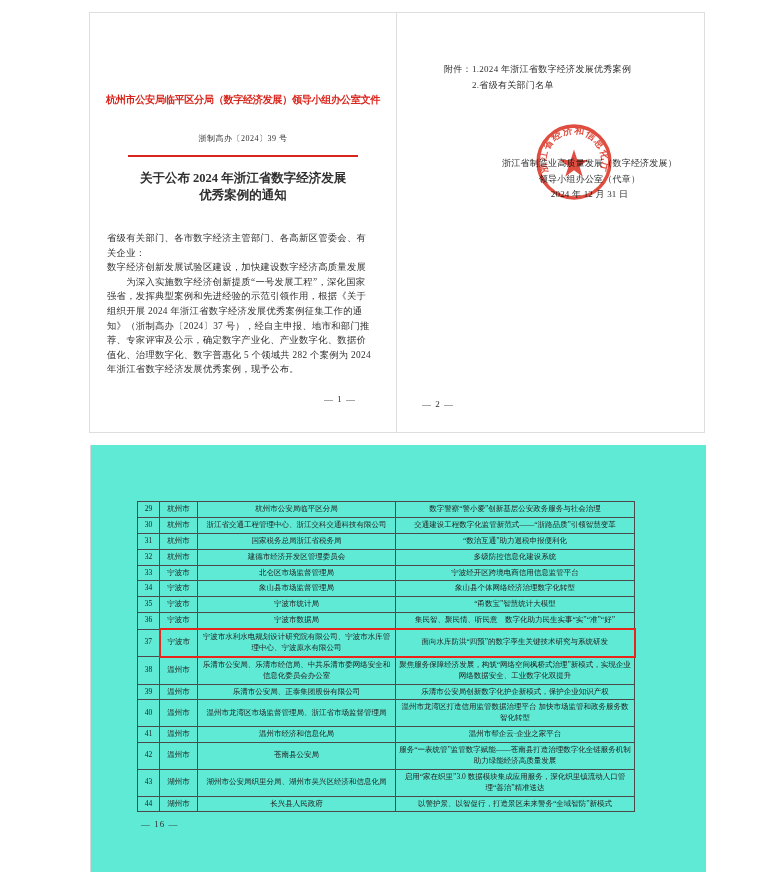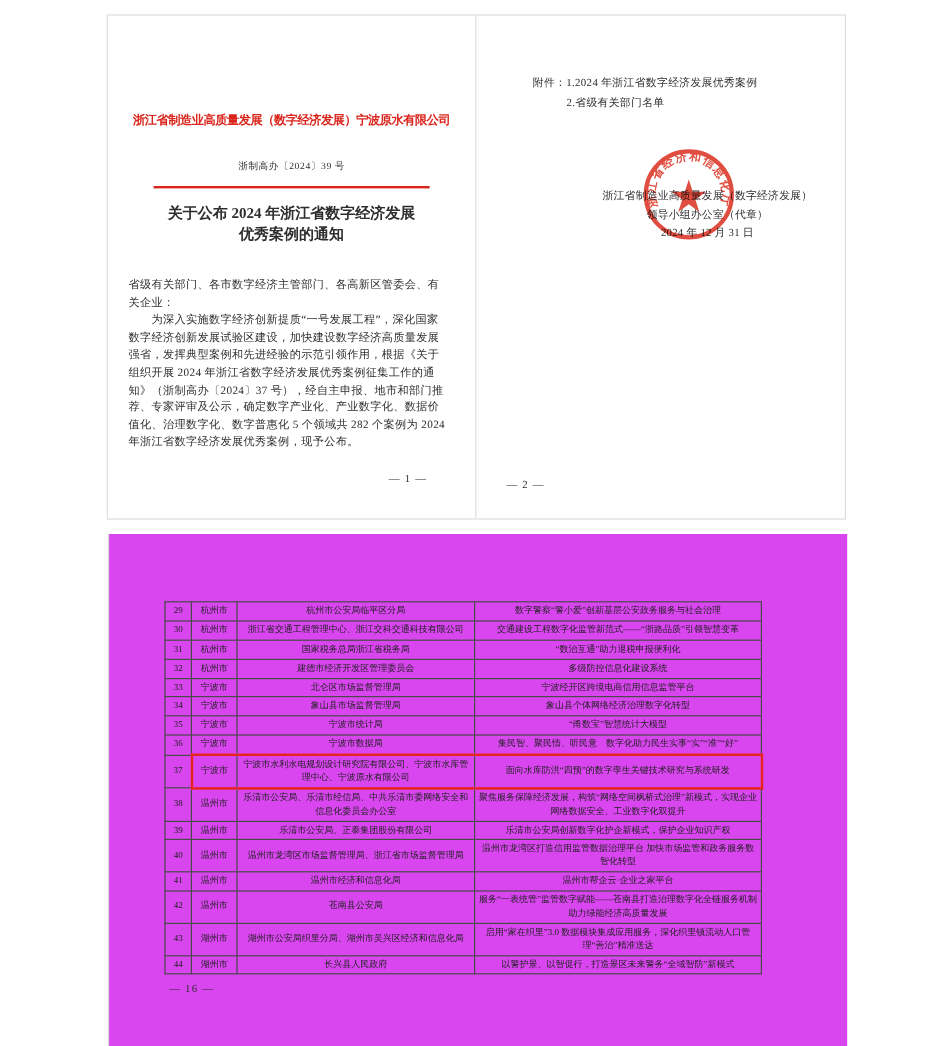--- a/index.html
+++ b/index.html
@@ -39,21 +39,21 @@
     position:absolute;left:85px;top:143px;width:215px;text-align:center;
     font-size:9px;line-height:15.5px;letter-spacing:.2px;
   }
   .seal{
     position:absolute;left:138px;top:110px;width:78px;height:78px;
     color:var(--seal-red);opacity:.88;mix-blend-mode:multiply;
   }
   
   .page-16{
     position:absolute;left:90px;top:445px;width:616px;height:427px;
-    background:#d946ef;border-left:1px solid #d5d5d5;
+    background:#5eead4;border-left:1px solid #d5d5d5;
   }
   table.cases{
     border-collapse:collapse;table-layout:fixed;width:497px;margin:56px 0 0 46px;
   }
   table.cases td{
     border:1px solid var(--table-line);font-size:7.5px;line-height:1.45;
     text-align:center;vertical-align:middle;padding:2px 3px;color:#222;
     word-break:break-all;overflow:hidden;
   }
   col.c1{width:22px;}col.c2{width:38px;}col.c3{width:198px;}col.c4{width:239px;}
@@ -63,35 +63,35 @@
   tr.hl .c-city{border-left:2.5px solid var(--highlight-red);}
   tr.hl .c-project{border-right:2.5px solid var(--highlight-red);}
   .pg-num.n16{position:static;display:block;margin:7px 0 0 50px;font-size:9px;letter-spacing:1px;}
 </style>
 </head>
 <body>
 
 <div class="spread">
 
   <div class="page page-1">
-    <div class="p1-head">浙江省制造业高质量发展（数字经济发展）宁波原水有限公司</div>
+    <div class="p1-head">杭州市公安局临平区分局（数字经济发展）领导小组办公室文件</div>
     <div class="p1-docnum">浙制高办〔2024〕39 号</div>
     <div class="p1-redline"></div>
     <div class="p1-title">
       <div>关于公布 2024 年浙江省数字经济发展</div>
       <div>优秀案例的通知</div>
     </div>
     <div class="p1-body">
       <div>
           <div class="bline">省级有关部门、各市数字经济主管部门、各高新区管委会、有</div>
           <div class="bline">关企业：</div>
         </div>
       <div>
+          <div class="bline">数字经济创新发展试验区建设，加快建设数字经济高质量发展</div>
           <div class="bline">　　为深入实施数字经济创新提质“一号发展工程”，深化国家</div>
-          <div class="bline">数字经济创新发展试验区建设，加快建设数字经济高质量发展</div>
           <div class="bline">强省，发挥典型案例和先进经验的示范引领作用，根据《关于</div>
           <div class="bline">组织开展 2024 年浙江省数字经济发展优秀案例征集工作的通</div>
           <div class="bline">知》（浙制高办〔2024〕37 号），经自主申报、地市和部门推</div>
           <div class="bline">荐、专家评审及公示，确定数字产业化、产业数字化、数据价</div>
           <div class="bline">值化、治理数字化、数字普惠化 5 个领域共 282 个案例为 2024</div>
           <div class="bline">年浙江省数字经济发展优秀案例，现予公布。</div>
         </div>
     </div>
     <div class="pg-num n1">— 1 —</div>
   </div>

